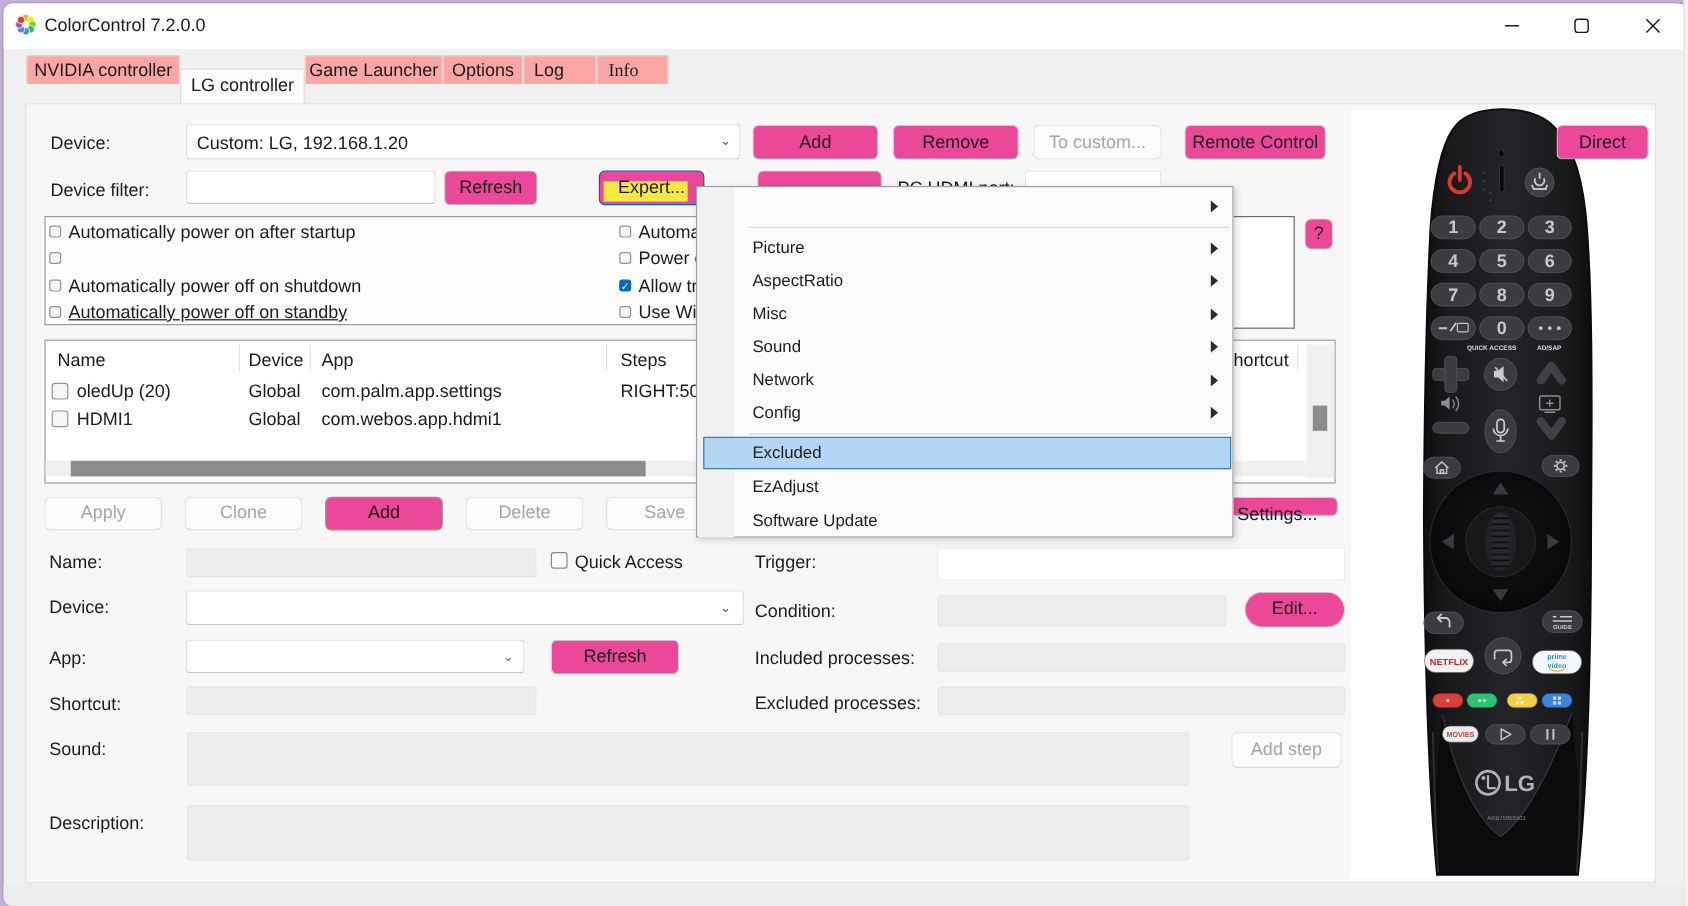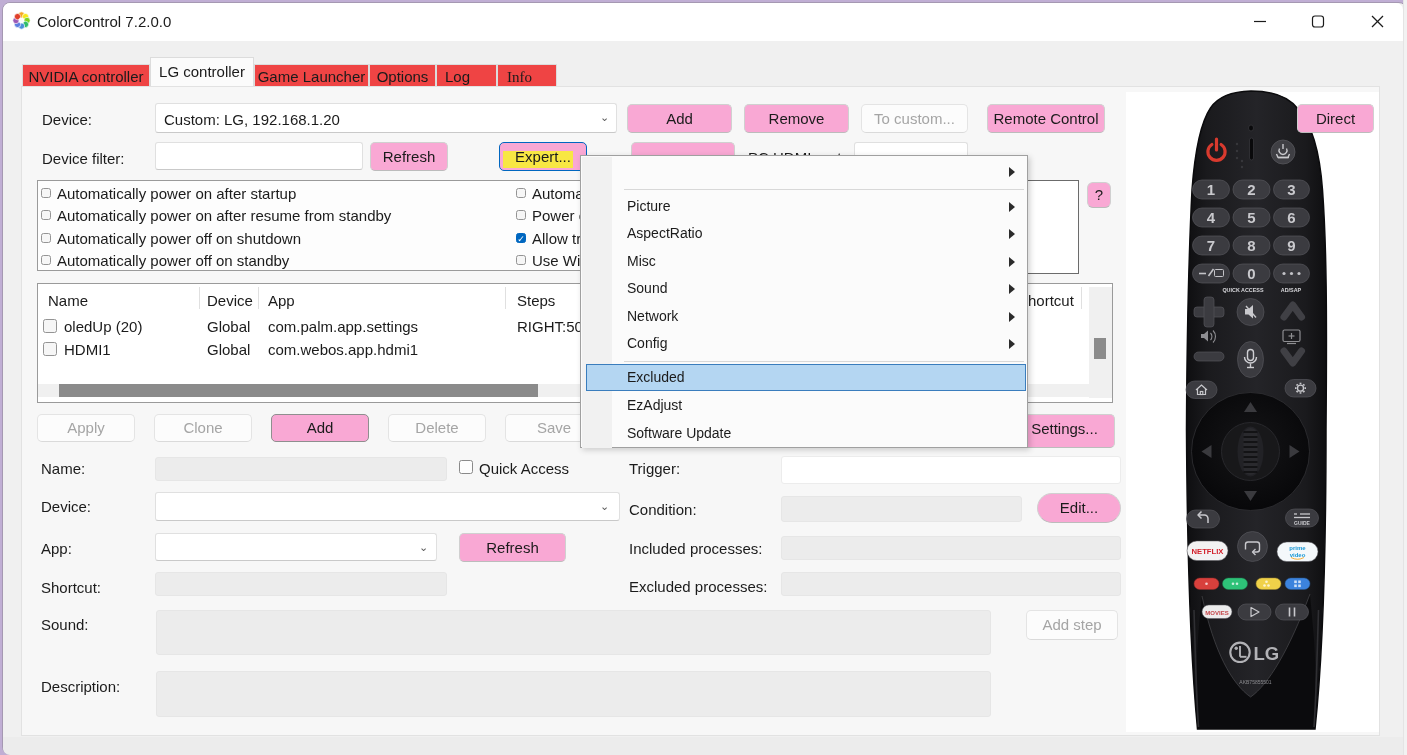--- a/index.html
+++ b/index.html
@@ -5,26 +5,26 @@
 * { margin:0; padding:0; box-sizing:border-box; }
 html,body { width:1407px; height:755px; overflow:hidden; }
 body { background:#c0aed4; font-family:"Liberation Sans", sans-serif; color:#1a1a1a; position:relative; }
 #win { position:absolute; left:0; top:0; width:1407px; height:755px; }
 #winframe { position:absolute; left:2px; top:2px; width:1405px; height:753px; background:#f0f0f0; border-radius:8px 8px 0 8px; border:1px solid #a598b2; }
 #rightcol { position:absolute; left:1403px; top:0; width:4px; height:755px; background:#f2f2f2; border-left:1px solid #e4e4e4; z-index:30; }
 .abs { position:absolute; }
 #titlebar { position:absolute; left:3px; top:3px; width:1400px; height:38px; background:#ffffff; border-radius:7px 7px 0 0; }
 #title { position:absolute; left:37px; top:13px; font-size:15px; color:#1b1b1b; }
 
-.tab { position:absolute; top:64px; height:24px; background:#ef4444; border:1px solid #dcdcdc; border-bottom:none; font-size:15px; text-align:center; line-height:24px; color:#1b1b1b; }
+.tab { position:absolute; top:46px; height:24px; background:#fca5a5; border:1px solid #dcdcdc; border-bottom:none; font-size:15px; text-align:center; line-height:24px; color:#1b1b1b; }
 #tabsel { position:absolute; top:57px; height:29px; background:#fbfbfb; border:1px solid #dcdcdc; border-bottom:none; font-size:15px; text-align:center; line-height:28px; z-index:3; }
 #tabpage { position:absolute; left:21px; top:86px; width:1359px; height:650px; background:#f7f7f7; border:1px solid #e2e2e2; }
 #remotepanel { position:absolute; left:1126px; top:92px; width:253px; height:640px; background:#ffffff; }
 
-.btn { position:absolute; background:#f9a8d4; border:1px solid #d0d0d0; border-bottom-color:#bcbcbc; border-radius:5px; font-size:15px; color:#1b1b1b; text-align:center; }
+.btn { position:absolute; background:#ec4899; border:1px solid #d0d0d0; border-bottom-color:#bcbcbc; border-radius:5px; font-size:15px; color:#1b1b1b; text-align:center; }
 .btn.dis { color:#a5a5a5; border-color:#e4e4e4; border-bottom-color:#dadada; background:#fcfcfc; }
 .tbox { position:absolute; background:#ffffff; border:1px solid #e0e0e0; border-bottom-color:#c9c9c9; border-radius:3px; }
 .gbox { position:absolute; background:#ececec; border:1px solid #e6e6e6; border-radius:3px; }
 .lbl { position:absolute; font-size:15px; color:#1b1b1b; white-space:nowrap; }
 .cb { position:absolute; width:10px; height:10px; border:1px solid #949494; border-radius:2.5px; background:#f6f6f6; }
 .chev { position:absolute; font-size:11px; color:#5a5a5a; }
 
 #menu { position:absolute; left:580px; top:155px; width:448px; height:293px; background:#fbfbfb; border:1px solid #a0a0a0; box-shadow:2px 2px 6px rgba(0,0,0,0.18); z-index:20; }
 #menu .gutter { position:absolute; left:1px; top:1px; width:30px; height:291px; background:#f1f1f1; }
 .mi { position:absolute; left:46px; font-size:14px; color:#1b1b1b; white-space:nowrap; }
@@ -86,25 +86,24 @@
     </div>
 
   <div class="btn" style="left:631px; top:142px; width:104px; height:29px;"></div>
   <div class="lbl" style="left:748px; top:149px;">PC HDMI port:</div>
   <div class="tbox" style="left:854px; top:142px; width:114px; height:29px;"></div>
 
   <div class="abs" style="left:37px; top:180px; width:970px; height:91px; background:#fdfdfd; border:1px solid #9a9a9a;"></div>
   <div class="cb" style="left:41px; top:188px;"></div>
     <div class="lbl" style="left:57px; top:185px;">Automatically power on after startup</div>
   <div class="cb" style="left:41px; top:210px;"></div>
-    <div class="lbl" style="left:57px; top:207px;">Automatically power on after resume from standby</div>
   <div class="cb" style="left:41px; top:233px;"></div>
     <div class="lbl" style="left:57px; top:230px;">Automatically power off on shutdown</div>
   <div class="cb" style="left:41px; top:255px;"></div>
-    <div class="lbl" style="left:57px; top:252px;">Automatically power off on standby</div>
+    <div class="lbl" style="left:57px; top:252px;text-decoration:underline;">Automatically power off on standby</div>
   <div class="cb" style="left:516px; top:188px;"></div>
     <div class="lbl" style="left:532px; top:185px;">Automatically power off when...</div>
   <div class="cb" style="left:516px; top:210px;"></div>
     <div class="lbl" style="left:532px; top:207px;">Power off on screen saver</div>
   <div class="cb" style="left:516px; top:233px; background:#0067c0; border-color:#0067c0; color:#fff; font-size:9px; line-height:10px; text-align:center;">✓</div>
     <div class="lbl" style="left:532px; top:230px;">Allow triggers to wake up</div>
   <div class="cb" style="left:516px; top:255px;"></div>
     <div class="lbl" style="left:532px; top:252px;">Use Windows power settings</div>
 
   <div class="abs" style="left:1008px; top:180px; width:71px; height:94px; background:#ffffff; border:1px solid #6b6b6b;"></div>
@@ -133,21 +132,21 @@
   <div class="abs" style="left:1089px; top:287px; width:23px; height:111px; background:#f0f0f0;"></div>
   <div class="abs" style="left:1094px; top:338px; width:12px; height:21px; background:#8b8b8b;"></div>
   <div class="abs" style="left:38px; top:384px; width:1051px; height:13px; background:#f0f0f0;"></div>
   <div class="abs" style="left:59px; top:384px; width:479px; height:13px; background:#8b8b8b;"></div>
 
   <div class="btn dis" style="left:37px; top:414px; width:98px; height:28px; line-height:26px;">Apply</div>
   <div class="btn dis" style="left:154px; top:414px; width:98px; height:28px; line-height:26px;">Clone</div>
   <div class="btn" style="left:271px; top:414px; width:98px; height:28px; line-height:26px; border-color:#8f8f8f;">Add</div>
   <div class="btn dis" style="left:388px; top:414px; width:98px; height:28px; line-height:26px;">Delete</div>
   <div class="btn dis" style="left:505px; top:414px; width:98px; height:28px; line-height:26px;">Save</div>
-  <div class="btn" style="left:1014px; top:414px; width:101px; height:34px; line-height:28px;">Settings...</div>
+  <div class="btn" style="left:1014px; top:414px; width:101px; height:16px; line-height:28px;">Settings...</div>
 
   <div class="lbl" style="left:41px; top:460px;">Name:</div>
   <div class="gbox" style="left:155px; top:457px; width:292px; height:24px;"></div>
   <div class="cb" style="left:459px; top:460px; width:14px; height:14px; background:#fdfdfd; border-color:#8a8a8a;"></div>
   <div class="lbl" style="left:479px; top:460px;">Quick Access</div>
   <div class="lbl" style="left:41px; top:498px;">Device:</div>
   <div class="tbox" style="left:155px; top:492px; width:465px; height:29px;"></div>
   <div class="chev" style="left:600px; top:500px;">⌄</div>
   <div class="lbl" style="left:41px; top:540px;">App:</div>
   <div class="tbox" style="left:155px; top:533px; width:282px; height:28px;"></div>

